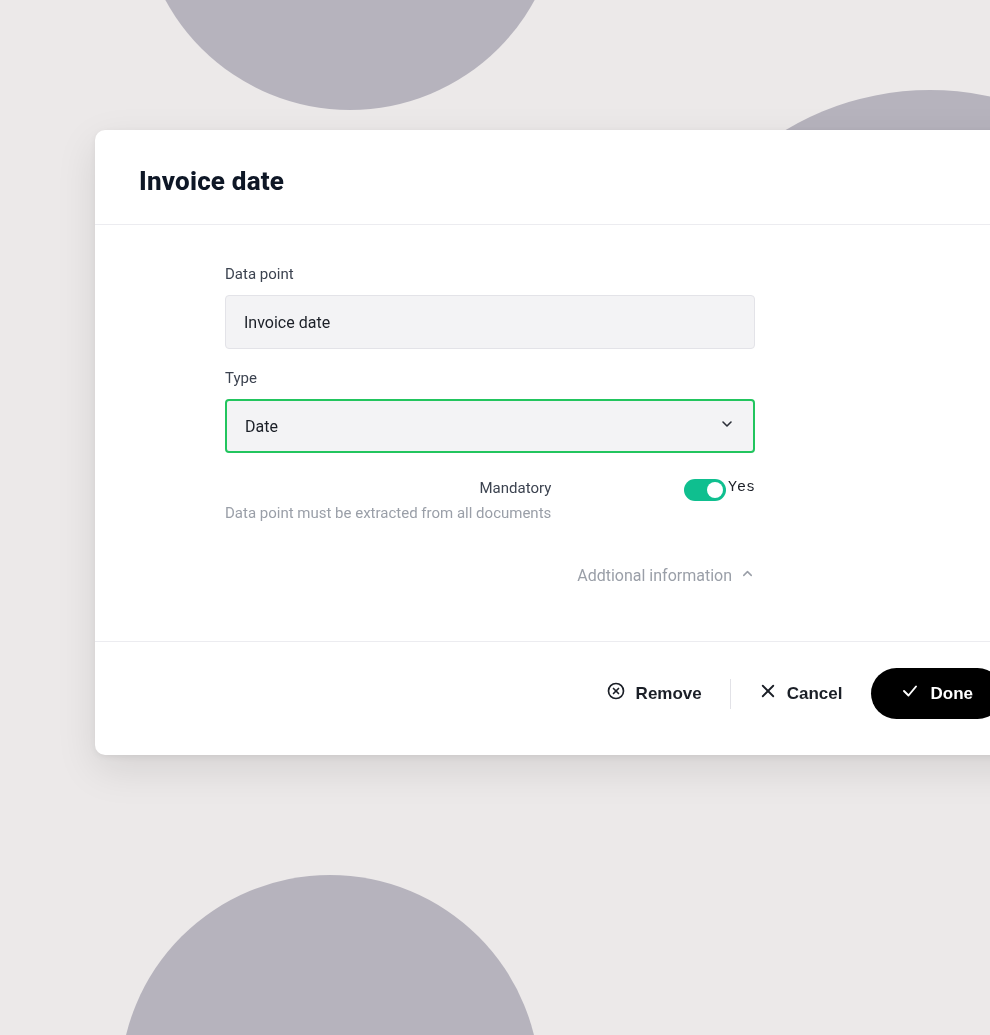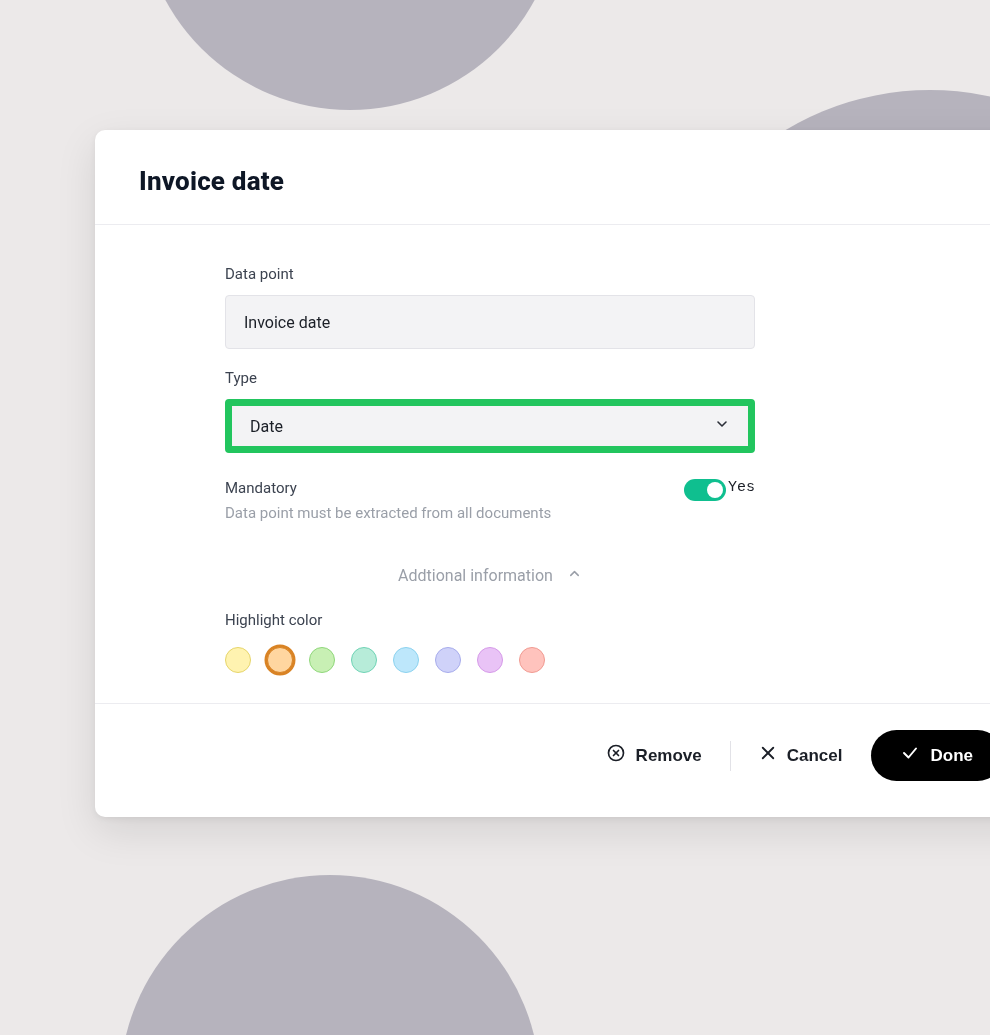--- a/index.html
+++ b/index.html
@@ -84,38 +84,38 @@
     padding: 0 18px;
     font-size: 16px;
     color: #1b1f27;
     display: flex;
     align-items: center;
   }
   .select {
     width: 100%;
     height: 54px;
     background: #f3f3f5;
-    border: 7px solid #22c55e;
+    border: 2px solid #22c55e;
     border-radius: 4px;
     padding: 0 18px;
     font-size: 16px;
     color: #1b1f27;
     display: flex;
     align-items: center;
     justify-content: space-between;
     cursor: pointer;
   }
   .chev { color: #2b2f38; }
   .mandatory-row {
     display: flex;
     align-items: flex-start;
     justify-content: space-between;
     padding-top: 6px;
   }
-  .mandatory-left { max-width: 420px; }
+  .mandatory-left { max-width: 420px; text-align: right; }
   .mandatory-title {
     font-size: 15px;
     color: #3c4350;
     margin-bottom: 6px;
   }
   .mandatory-sub {
     font-size: 15px;
     color: #9a9fa8;
     line-height: 1.4;
   }
@@ -142,22 +142,22 @@
     background: #fff;
     border-radius: 50%;
   }
   .toggle-label {
     font-size: 15px;
     color: #1b1f27;
   }
   .additional {
     display: flex;
     align-items: center;
-    justify-content: center;
-    gap: 14px;
+    justify-content: flex-end;
+    gap: 8px;
     color: #9a9fa8;
     font-size: 16px;
     margin: 42px 0 26px 0;
     cursor: pointer;
   }
   .highlight-label {
     font-size: 15px;
     color: #3c4350;
     margin-bottom: 18px;
   }
@@ -265,33 +265,20 @@
 
       <div class="additional">
         <span>Addtional information</span>
         <span>
           <svg width="15" height="15" viewBox="0 0 24 24" fill="none" stroke="currentColor" stroke-width="2.4" stroke-linecap="round" stroke-linejoin="round">
               <polyline points="6 15 12 9 18 15"></polyline>
             </svg>
         </span>
       </div>
 
-      <div>
-        <div class="highlight-label">Highlight color</div>
-        <div class="swatches" id="swatches">
-            <div class="swatch" style="background: rgb(255, 243, 176); border: 1.5px solid rgb(230, 213, 106); color: rgb(230, 213, 106);"></div>
-            <div class="swatch selected" style="background: rgb(255, 214, 160); border: 1.5px solid rgb(217, 131, 36); color: rgb(217, 131, 36);"></div>
-            <div class="swatch" style="background: rgb(200, 240, 180); border: 1.5px solid rgb(143, 215, 122); color: rgb(143, 215, 122);"></div>
-            <div class="swatch" style="background: rgb(183, 236, 217); border: 1.5px solid rgb(111, 211, 181); color: rgb(111, 211, 181);"></div>
-            <div class="swatch" style="background: rgb(189, 231, 251); border: 1.5px solid rgb(139, 210, 239); color: rgb(139, 210, 239);"></div>
-            <div class="swatch" style="background: rgb(207, 210, 249); border: 1.5px solid rgb(167, 172, 236); color: rgb(167, 172, 236);"></div>
-            <div class="swatch" style="background: rgb(233, 195, 246); border: 1.5px solid rgb(214, 154, 233); color: rgb(214, 154, 233);"></div>
-            <div class="swatch" style="background: rgb(255, 195, 189); border: 1.5px solid rgb(241, 154, 145); color: rgb(241, 154, 145);"></div>
-          </div>
-      </div>
 
     </div>
   </div>
 
   <div class="divider"></div>
 
   <div class="modal-footer">
     <button class="ghost-btn">
       <span>
         <svg width="20" height="20" viewBox="0 0 24 24" fill="none" stroke="#1b1f27" stroke-width="2" stroke-linecap="round" stroke-linejoin="round">

